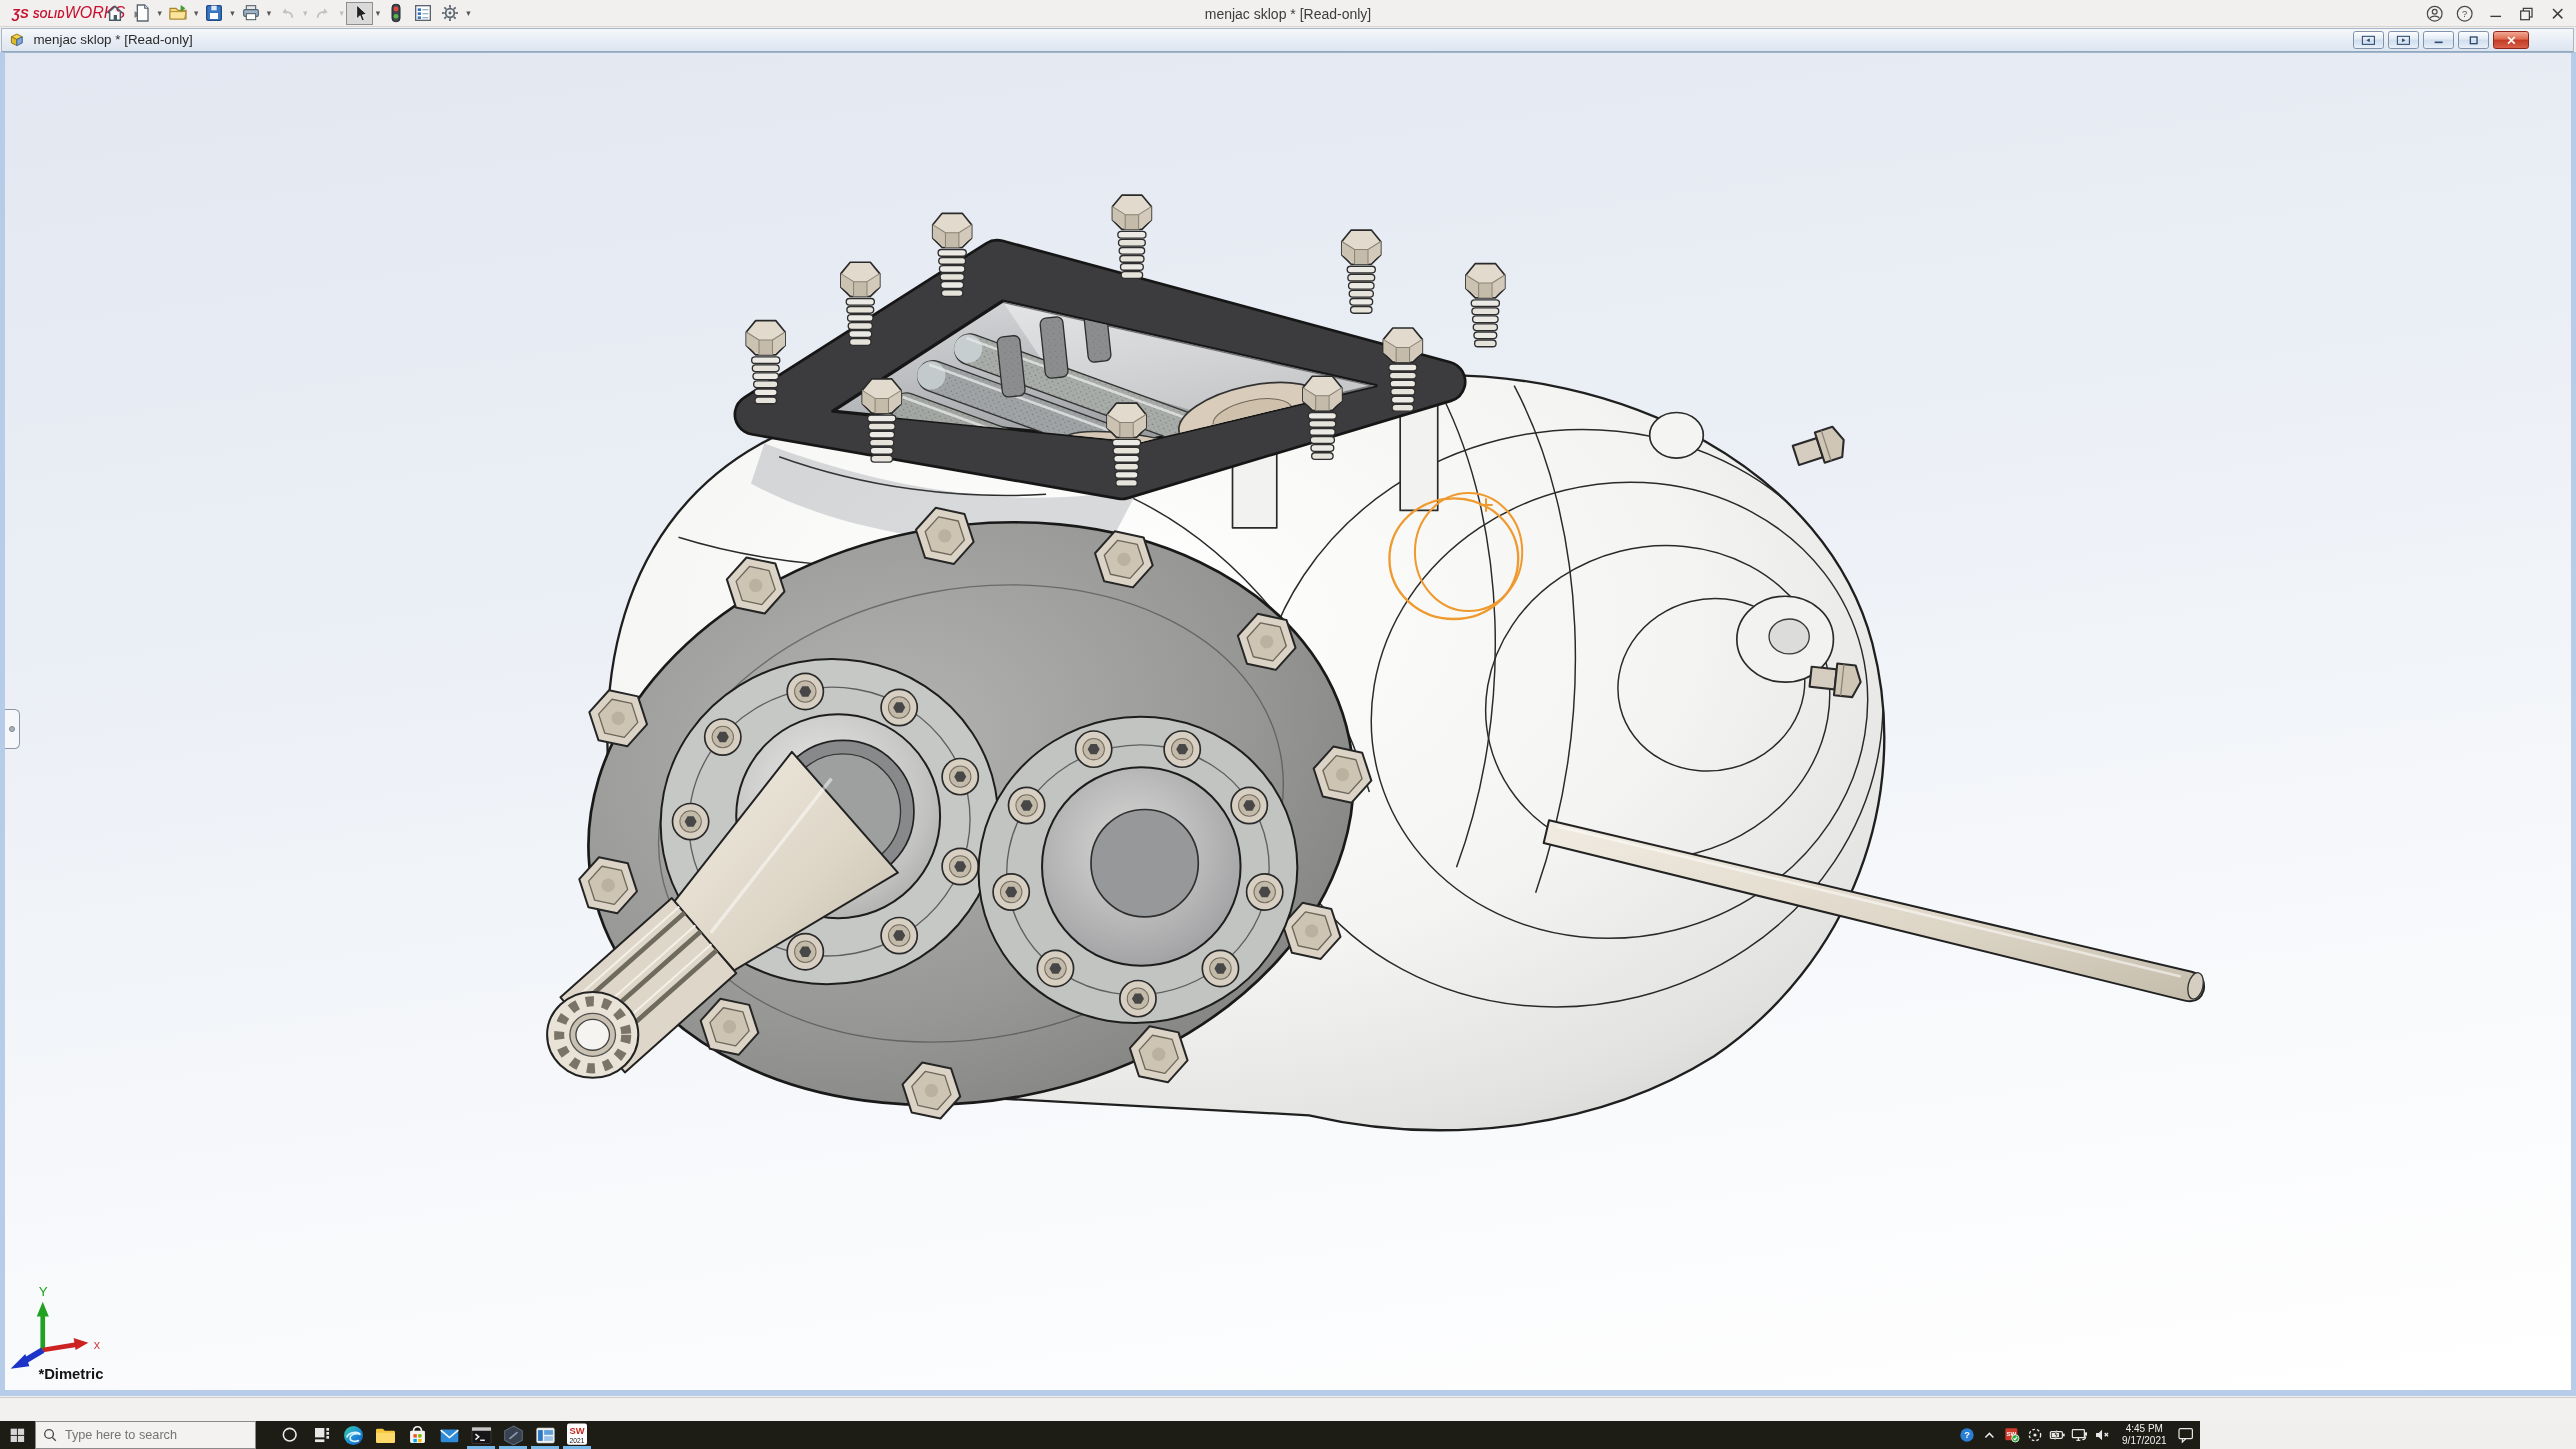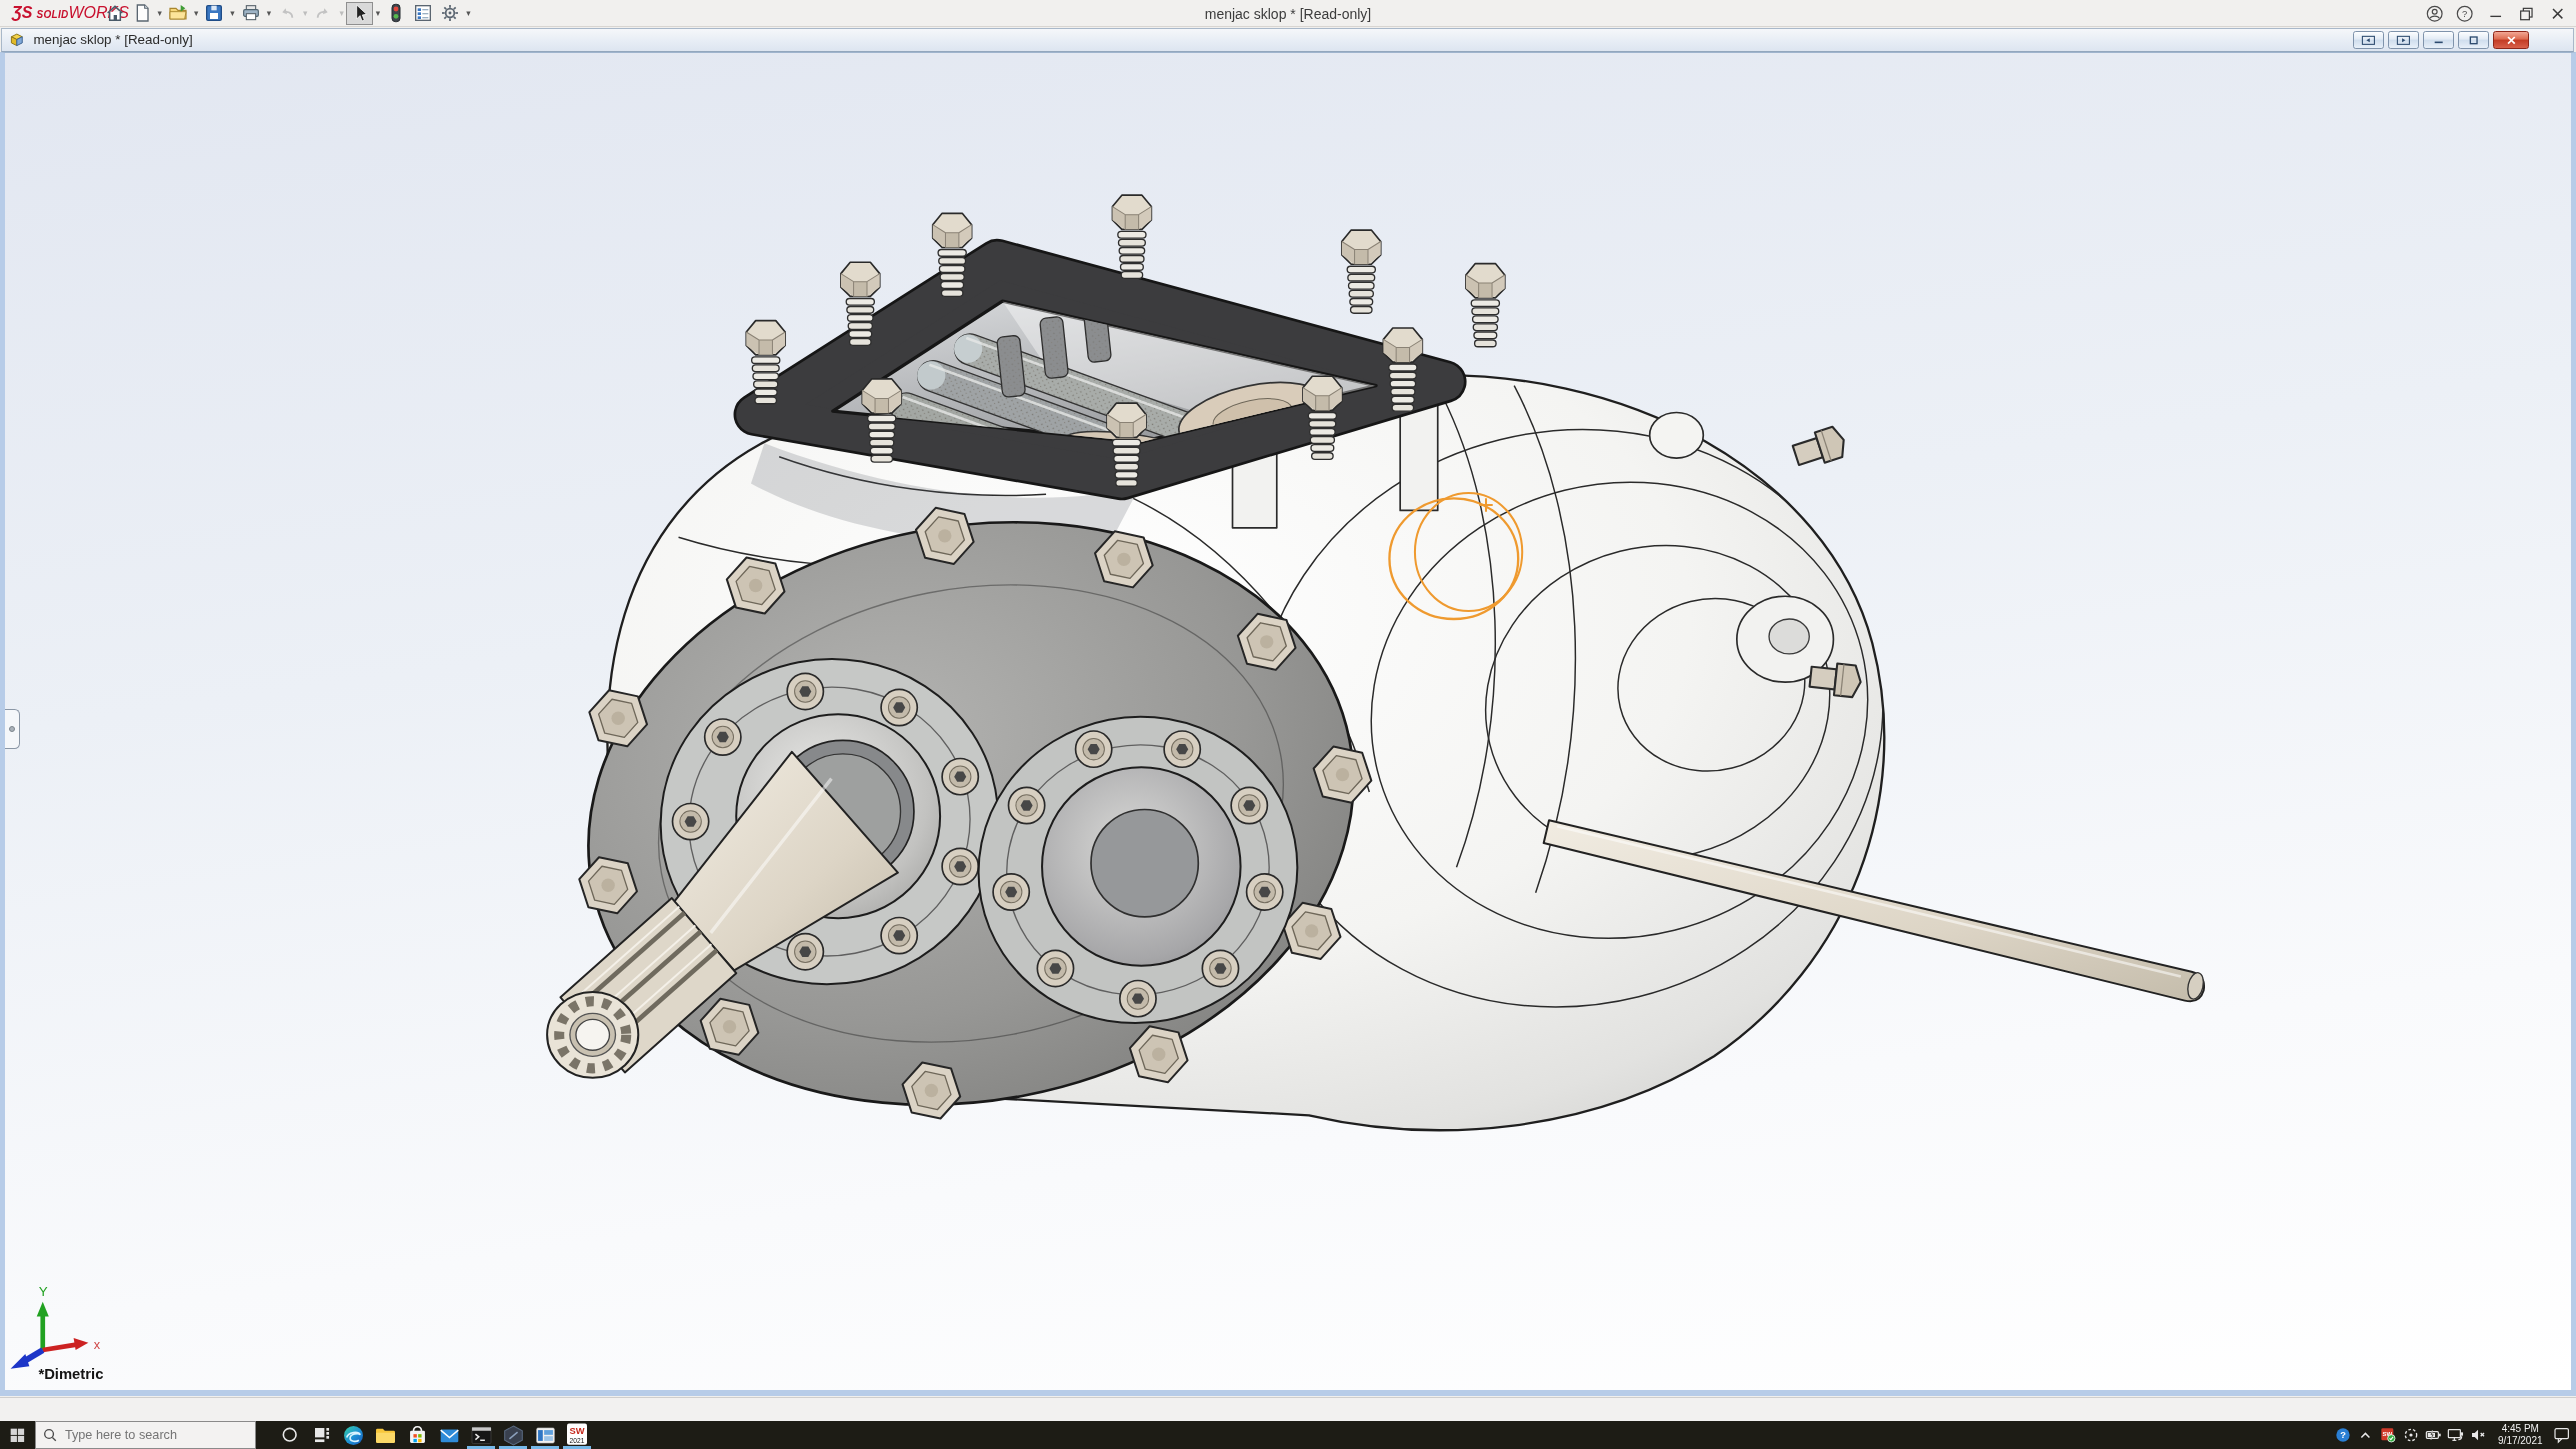--- a/index.html
+++ b/index.html
@@ -2,21 +2,21 @@
 <html style="font-size:10.7px"><head>
 <meta charset="utf-8">
 <style>
   html,body{margin:0;padding:0;width:2576px;height:1449px;overflow:hidden;
     font-family:"Liberation Sans",sans-serif;background:#f0efed;}
   *{box-sizing:border-box;}
   
   .titlebar{position:absolute;left:0;top:0;width:2576px;height:27px;background:#f1f0ee;
     border-bottom:0.7px solid #d8d5d1;display:flex;align-items:center;}
   .logo{display:flex;align-items:baseline;margin-left:12px;color:#c8102e;font-style:italic;}
-  .logo .mark{font-size:16px;font-weight:bold;margin-right:4px;}
+  .logo .mark{font-size:13px;font-weight:bold;margin-right:4px;}
   .logo .solid{font-size:10px;font-weight:bold;letter-spacing:0.3px;}
   .logo .works{font-size:16px;font-weight:300;}
   .menu-expand{color:#7a7a7a;font-size:13.4px;margin-left:9.4px;}
   .qat{position:absolute;left:101px;top:1.3px;display:flex;align-items:center;height:24px;}
   .qat-btn{width:27px;height:23px;display:flex;align-items:center;justify-content:center;border:0.7px solid transparent;}
   .qat-btn.pressed{background:#d9d9d9;border:0.7px solid #8f8f8f;}
   .dd{font-size:8.7px;color:#555;width:9.4px;text-align:center;}
   .dd.dis{color:#bdbdbd;}
   .win-title{position:absolute;left:0;right:0;top:0;height:27px;display:flex;align-items:center;justify-content:center;
     font-size:14px;color:#3c3c3c;pointer-events:none;}
@@ -38,21 +38,21 @@
     border-left:5.4px solid #b7cce8;border-right:5.4px solid #b7cce8;border-bottom:6.7px solid #b7cce8;border-top:0.7px solid #9fb4cd;
     background:linear-gradient(172deg,#e2e7f1 0%,#ecf0f6 40%,#f9fafc 75%,#ffffff 100%);}
   .viewport svg.scene{position:absolute;left:0;top:0;}
   .orient-label{position:absolute;left:13.4px;bottom:8px;font-size:14.8px;font-weight:600;color:#141414;margin-left:20px;}
   .panel-tab{position:absolute;left:0px;top:656px;width:14.8px;height:40px;background:#f5f7fa;
     border:1.3px solid #8b97a6;border-left:none;border-radius:0 5.4px 5.4px 0;display:flex;align-items:center;justify-content:center;}
   .panel-tab i{width:6.7px;height:6.7px;border-radius:50%;background:#aab2ba;border:0.7px solid #7d858d;}
   
   .statusbar{position:absolute;left:0;top:1397px;width:2576px;height:24px;background:#f2f1f0;border-top:0.7px solid #cfcecd;}
   
-  .taskbar{position:absolute;left:0;top:1421px;width:2576px;height:28px;background:#1d1c15;display:flex;align-items:flex-end;}
+  .taskbar{position:absolute;left:0;top:1421px;width:2200px;height:28px;background:#1d1c15;display:flex;align-items:flex-end;}
   .tb-start{width:35px;height:28px;display:flex;align-items:center;justify-content:center;}
   .search{width:221px;height:28px;background:#f3f2f1;display:flex;align-items:center;padding:0 6.7px;border:0.7px solid #8a8a8a;}
   .search input{border:none;outline:none;background:transparent;font-size:12.7px;color:#333;width:181px;
     font-family:"Liberation Sans",sans-serif;}
   .tb-ico{width:32px;height:28px;display:flex;align-items:center;justify-content:center;position:relative;}
   .runbar{position:absolute;left:2px;right:2px;bottom:0;height:2.7px;background:#76b8e8;}
   .tray{position:absolute;right:0;top:0;height:28px;display:flex;align-items:center;gap:2.7px;padding-right:4px;}
   .tray .tico{width:20px;height:28px;display:flex;align-items:center;justify-content:center;}
   .clock{width:58px;text-align:center;color:#f2f2f2;font-size:10px;line-height:12px;}
   text{font-family:"Liberation Sans",sans-serif;}

